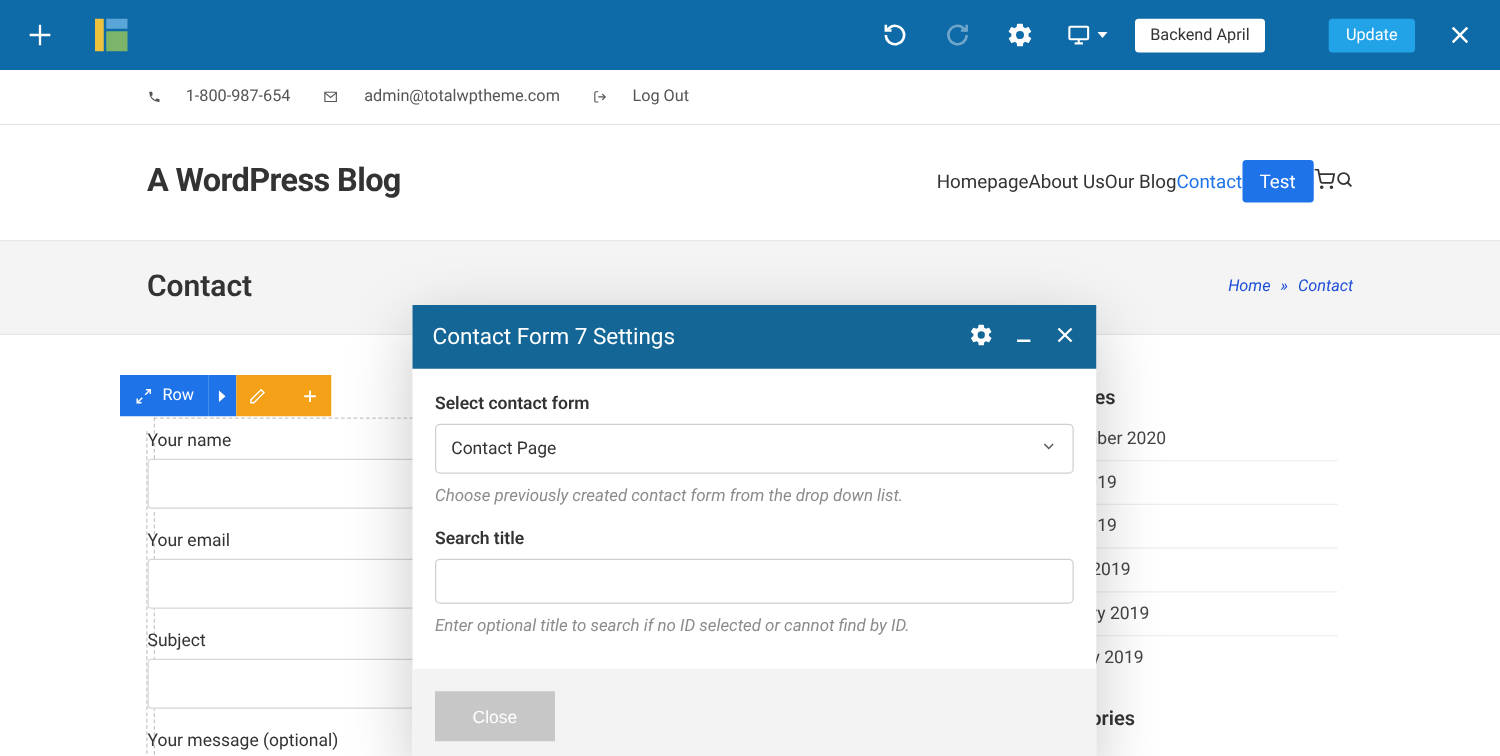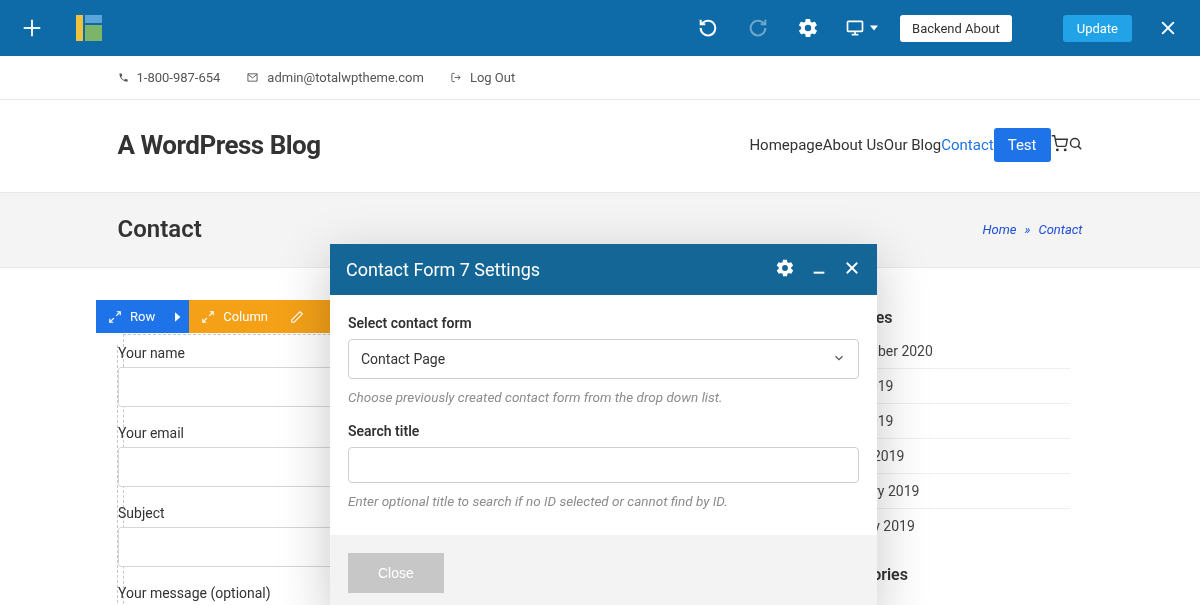--- a/index.html
+++ b/index.html
@@ -14,21 +14,21 @@
   .logoblocks { width:26px; height:26px; position:relative; }
   .logoblocks .lb1 { position:absolute; top:0; left:0; width:7px; height:26px; background:#eec23e; }
   .logoblocks .lb2 { position:absolute; top:0; left:9px; width:17px; height:8px; background:#5aa6d8; }
   .logoblocks .lb3 { position:absolute; top:10px; left:9px; width:17px; height:16px; background:#7cb56a; }
   .btn-lite { background:#fff; color:#333; padding:6px 12px; border-radius:3px; font-size:13px; cursor:pointer; }
   .btn-update { background:#22a3e8; color:#fff; padding:6px 14px; border-radius:3px; font-size:13px; cursor:pointer;margin-left:29px; }
   .viewport { display:flex; align-items:center; gap:4px; color:#fff; }
 
   
   .top-utility { display:flex; gap:26px; padding:14px 0; font-size:13px; color:#555; max-width:965px; margin:0 auto; }
-  .top-utility .u { display:flex; align-items:center; gap:8px; color:#555; }
+  .top-utility .u { display:flex; align-items:center; gap:20px; color:#555; }
   .divider1 { border-bottom:1px solid #e7e7e7; }
 
   .main-nav { max-width:965px; margin:0 auto; display:flex; align-items:center; padding:28px 0 30px; }
   .site-title { font-size:26px; font-weight:700; letter-spacing:-0.5px; }
   .nav-links { margin-left:auto; display:flex; align-items:center; font-size:15px; color:#333; }
   .nav-links .active { color:#1e73e8; }
   .nav-test { background:#1e73e8; color:#fff; padding:8px 14px; border-radius:3px; font-size:15px; }
 
   .page-header { background:#f4f4f4; border-top:1px solid #e7e7e7; border-bottom:1px solid #e7e7e7; }
   .page-header-inner { max-width:965px; margin:0 auto; display:flex; align-items:center; justify-content:space-between; padding:22px 0 24px; }
@@ -113,21 +113,21 @@
     <span class="viewport">
       <svg width="22" height="20" viewBox="0 0 24 24" stroke="#fff" stroke-width="2" fill="none">
           <rect x="3" y="4" width="18" height="12" rx="1"></rect>
           <line x1="8" y1="20" x2="16" y2="20"></line>
           <line x1="12" y1="16" x2="12" y2="20"></line>
         </svg>
       <svg width="8" height="8" viewBox="0 0 10 10" fill="#fff">
           <polygon points="0,2 10,2 5,8"></polygon>
         </svg>
     </span>
-    <span class="btn-lite">Backend About</span>
+    <span class="btn-lite">Backend April</span>
     <span class="btn-update">Update</span>
     <span class="iconbtn">
       <svg width="20" height="20" viewBox="0 0 24 24" stroke="#fff" stroke-width="2.4" fill="none">
           <line x1="5" y1="5" x2="19" y2="19"></line>
           <line x1="19" y1="5" x2="5" y2="19"></line>
         </svg>
     </span>
   </div>
 </div>
 
@@ -201,29 +201,20 @@
             <line x1="21" y1="3" x2="14" y2="10"></line>
             <line x1="3" y1="21" x2="10" y2="14"></line>
           </svg>
         <span>Row</span>
       </div>
       <div class="vc-arrow">
         <svg width="6" height="10" viewBox="0 0 10 16" fill="#fff">
             <polygon points="0,0 0,16 9,8"></polygon>
           </svg>
       </div>
-      <div class="vc-tab orange">
-        <svg width="14" height="14" viewBox="0 0 24 24" fill="none" stroke="#fff" stroke-width="2">
-            <polyline points="15 3 21 3 21 9"></polyline>
-            <polyline points="9 21 3 21 3 15"></polyline>
-            <line x1="21" y1="3" x2="14" y2="10"></line>
-            <line x1="3" y1="21" x2="10" y2="14"></line>
-          </svg>
-        <span>Column</span>
-      </div>
       <div class="vc-tab orange vc-icons" style="padding:0">
         <div class="cell">
             <svg width="14" height="14" viewBox="0 0 24 24" fill="none" stroke="#fff" stroke-width="2">
               <path d="M17 3l4 4L7 21H3v-4z"></path>
             </svg>
           </div>
         <div class="cell">
             <svg width="14" height="14" viewBox="0 0 24 24" stroke="#fff" stroke-width="2.5">
               <line x1="12" y1="4" x2="12" y2="20"></line>
               <line x1="4" y1="12" x2="20" y2="12"></line>

